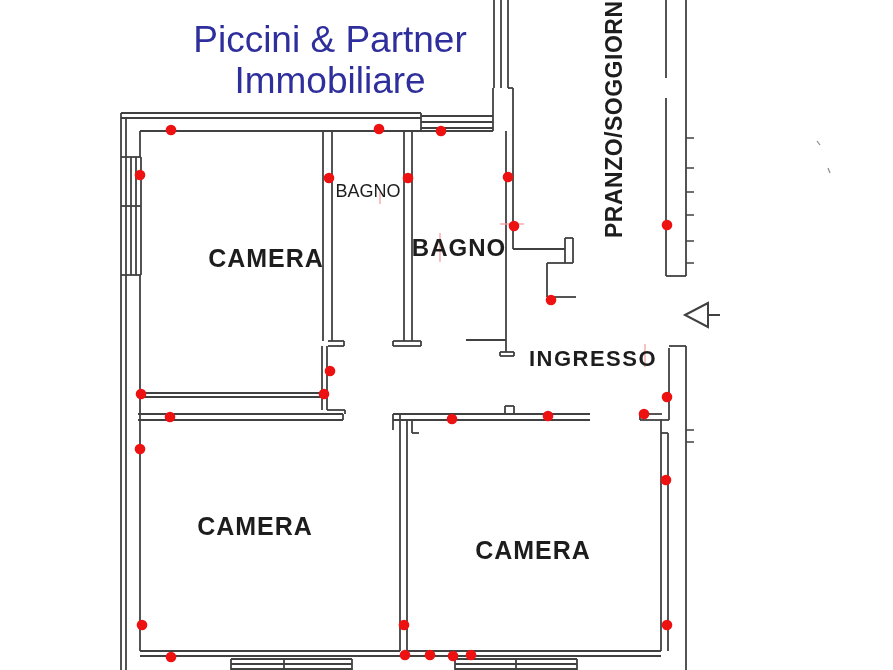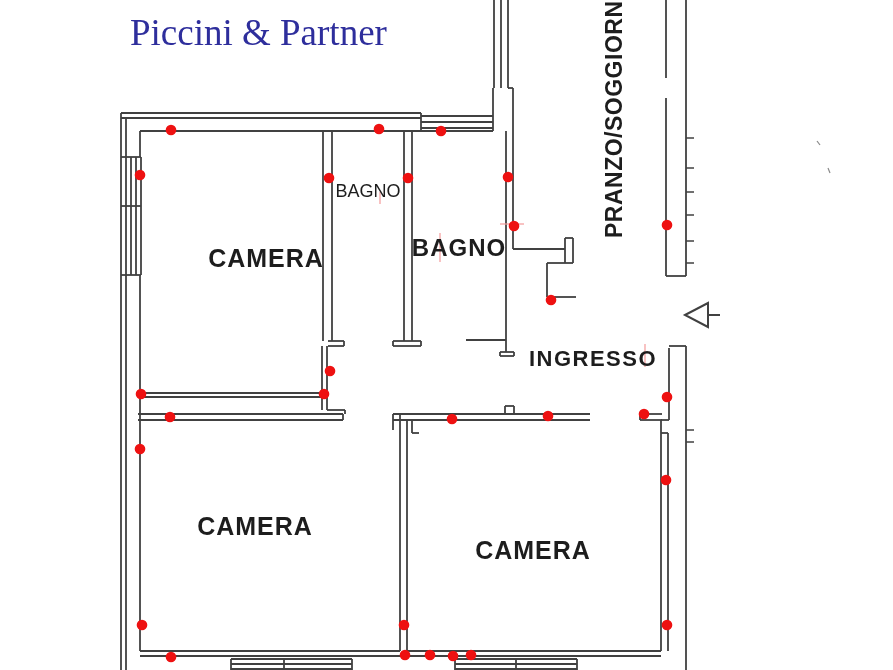--- a/index.html
+++ b/index.html
@@ -1,28 +1,29 @@
 <!DOCTYPE html>
 <html><head>
 <meta charset="utf-8">
 <style>
   html,body{margin:0;padding:0;background:#ffffff;}
   body{width:893px;height:670px;position:relative;overflow:hidden;
        font-family:"Liberation Sans", sans-serif;}
-  .title-block{position:absolute;left:130px;top:12px;width:400px;text-align:left;
-       font-family:Liberation Serif, serif;line-height:41px;font-size:37px;}
+  .title-block{position:absolute;left:130px;top:19px;width:400px;text-align:center;
+       font-family:Liberation Sans, sans-serif;line-height:41px;font-size:37px;}
   .title-line{white-space:nowrap;}
   #plan{position:absolute;left:0;top:0;}
   svg text{font-family:"Liberation Sans", sans-serif;fill:#1d1d1d;}
 </style>
 </head>
 <body>
 
 <div class="title-block" style="color: rgb(46, 46, 156);">
   <div class="title-line">Piccini &amp; Partner</div>
+  <div class="title-line">Immobiliare</div>
 </div>
 
 <svg id="plan" width="893" height="670" viewBox="0 0 893 670">
     <line x1="121" y1="113" x2="421" y2="113" stroke="#414141" stroke-width="1.8"></line>
     <line x1="121" y1="118" x2="421" y2="118" stroke="#414141" stroke-width="1.8"></line>
     <line x1="121" y1="113" x2="121" y2="670" stroke="#414141" stroke-width="1.8"></line>
     <line x1="126" y1="118" x2="126" y2="670" stroke="#414141" stroke-width="1.8"></line>
     <line x1="421" y1="113" x2="421" y2="131" stroke="#414141" stroke-width="1.8"></line>
     <line x1="421" y1="116" x2="493" y2="116" stroke="#414141" stroke-width="1.8"></line>
     <line x1="421" y1="122" x2="493" y2="122" stroke="#414141" stroke-width="1.8"></line>

